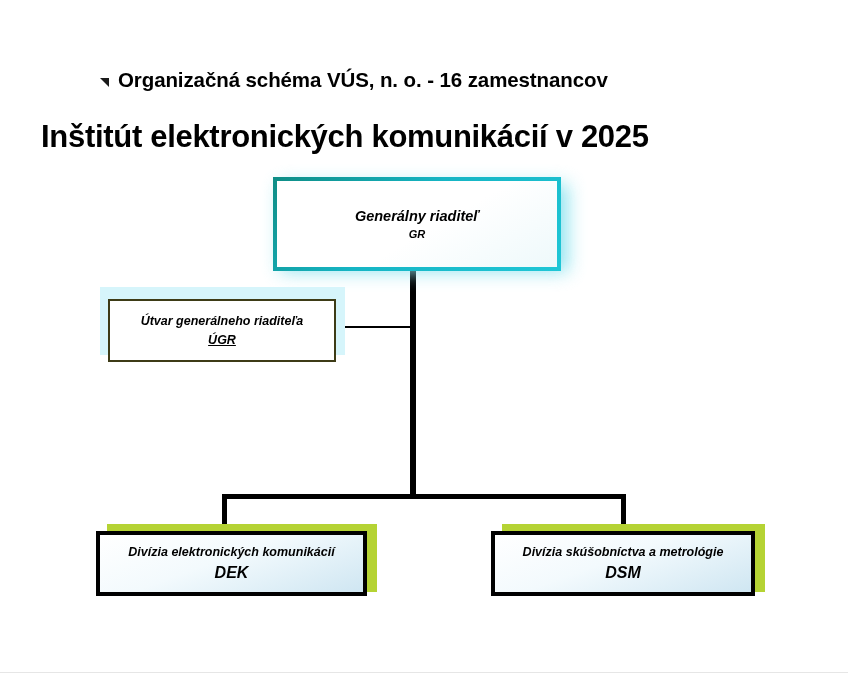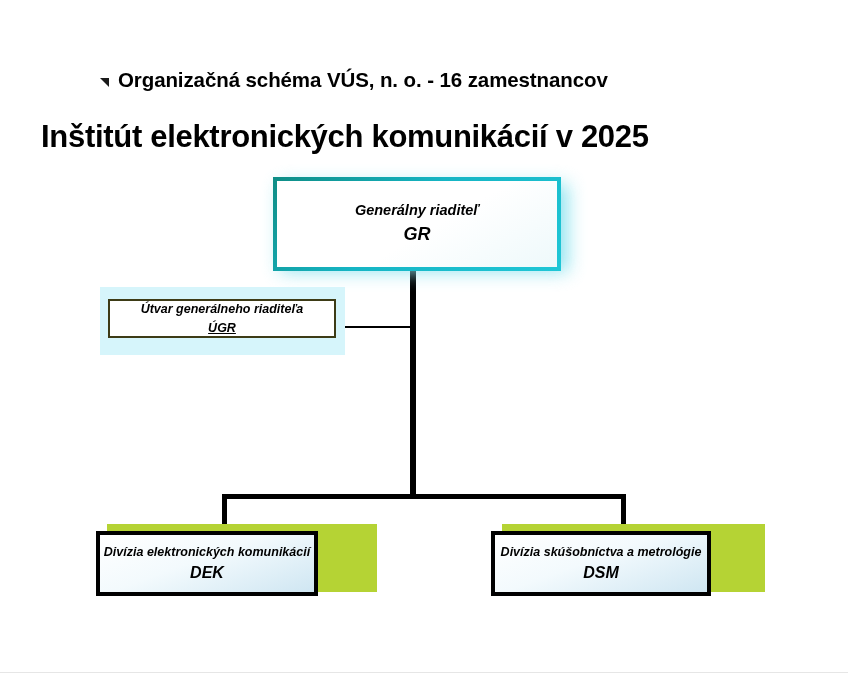--- a/index.html
+++ b/index.html
@@ -154,47 +154,47 @@
   #node-gr {
     left: 273px;
     top: 177px;
     width: 288px;
     height: 94px;
     border: 4px solid;
     border-image: linear-gradient(135deg, #0f8e87 0%, #16b5c4 45%, #1fc6d6 100%) 1;
     background: linear-gradient(150deg, #ffffff 0%, #ffffff 55%, #eef9fb 100%);
   }
   #node-gr .line1 { font-size: 14.5px; }
-  #node-gr .line2 { font-size: 18px; }
+  #node-gr .line2 { font-size: 11px; }
 
   #node-ugr {
     left: 108px;
     top: 299px;
     width: 228px;
-    height: 39px;
+    height: 63px;
     border: 2.5px solid #3d3b16;
     background: #ffffff;
   }
   #node-ugr .line1 { font-size: 12.5px; }
   #node-ugr .line2 { font-size: 12.5px; text-decoration: underline; }
 
   .node-division {
     border: 4px solid #000000;
     background: linear-gradient(160deg, #ffffff 0%, #f3fafd 45%, #cfe6f2 100%);
   }
   #node-dek {
     left: 96px;
     top: 531px;
-    width: 222px;
+    width: 271px;
     height: 65px;
   }
   #node-dsm {
     left: 491px;
     top: 531px;
-    width: 220px;
+    width: 264px;
     height: 65px;
   }
   .node-division .line1 { font-size: 12.5px; }
   .node-division .line2 { font-size: 16px; }
 
   
   #bottom-rule {
     position: absolute;
     left: 0;
     top: 672px;

